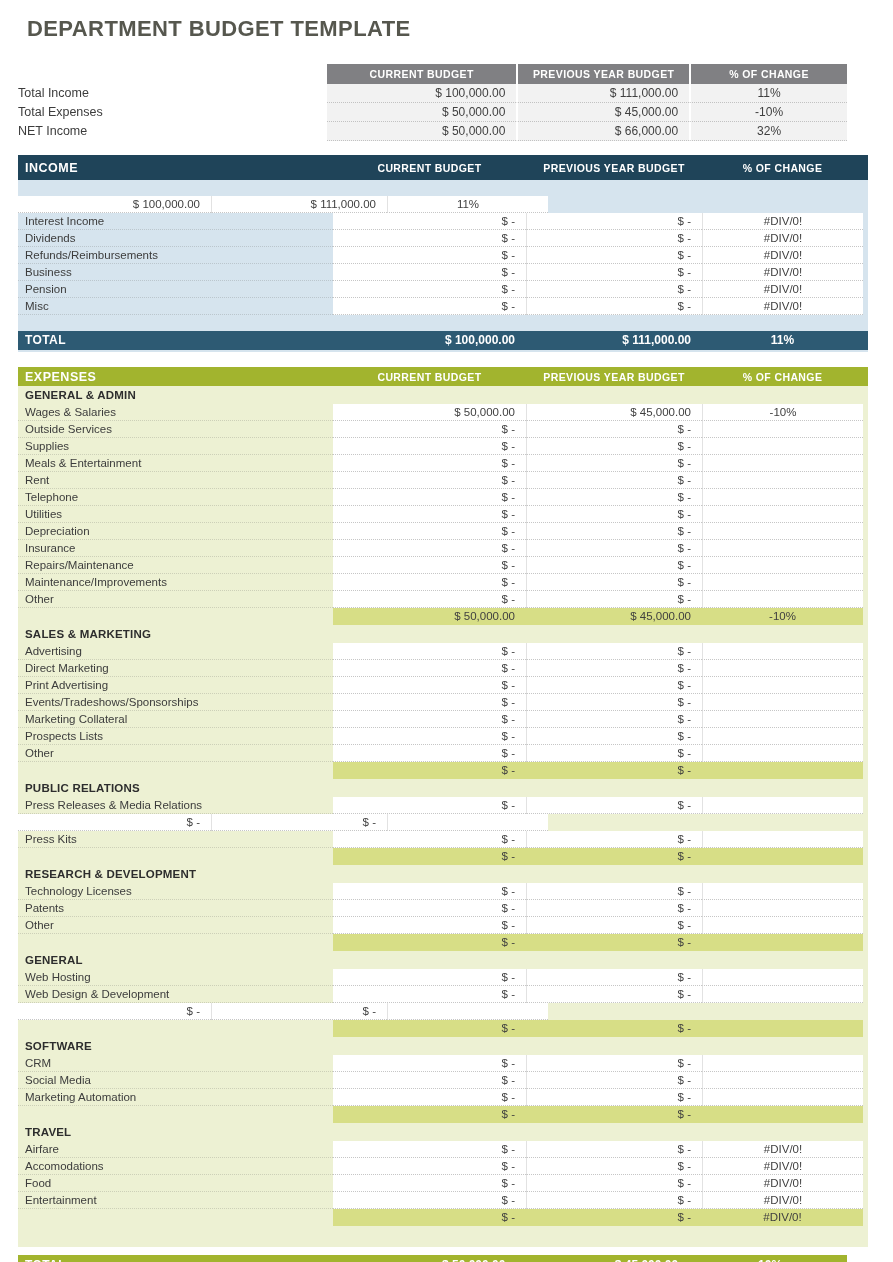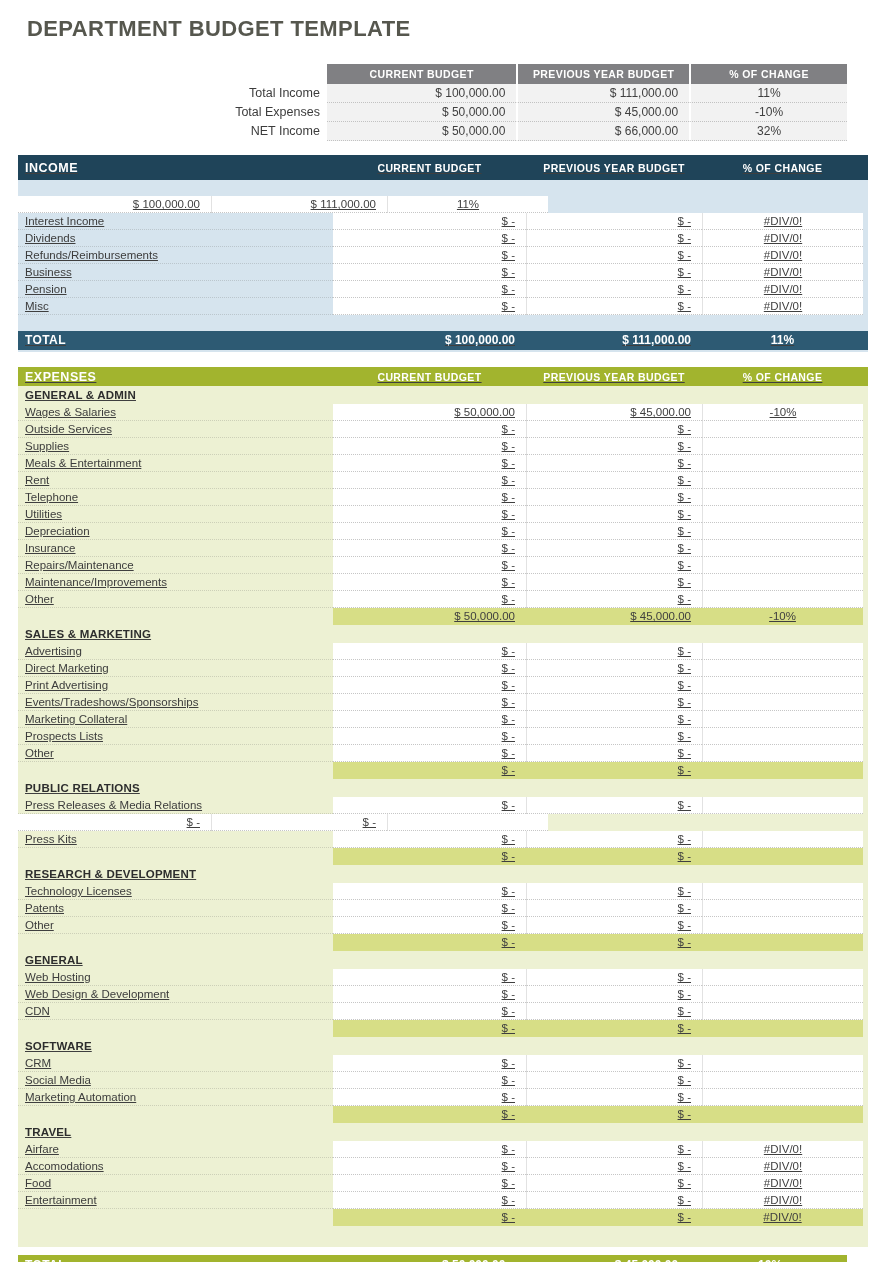--- a/index.html
+++ b/index.html
@@ -27,26 +27,26 @@
   .summary { margin:24px 0 0 18px; width:829px; }
   .summary .header-row { height:20px; }
   .hdr {
     color:#ffffff; font-weight:bold; font-size:10.5px; line-height:20px;
     text-align:center; letter-spacing:0.4px;
   }
   .summary .hdr { background:#808083; }
   .summary .hdr.col-prev, .summary .hdr.col-chg { border-left:2px solid #ffffff; }
   .sum-row { height:19px; }
   .sum-row .cell { font-size:12px; line-height:19px; }
-  .sum-row .lbl { text-align:right; padding-right:7px; font-size:12.5px; color:#3c3c3c; }
+  .sum-row .lbl { padding-right:7px; font-size:12.5px; color:#3c3c3c; }
   .sum-row .val { background:#f2f2f2; border-bottom:1px dotted #c2c2c2; }
   .sum-row .val.col-prev, .sum-row .val.col-chg { border-left:2px solid #ffffff; }
 
   
-  .band { width:850px; margin-left:18px;text-decoration:underline; }
+  .band { width:850px; margin-left:18px; }
   .band.income   { margin-top:14px; background:#d6e4ee; padding-bottom:2px; }
   .band.expenses { margin-top:15px; background:#edf1d3; padding-bottom:21px; }
 
   .bar-row { align-items:center; }
   .income   .bar-row { background:#1f4459; height:25px; }
   .expenses .bar-row { background:#a2b42e; height:19px; }
   .bar-title {
     color:#ffffff; font-weight:bold; font-size:12.5px; padding-left:7px; letter-spacing:0.5px;
   }
   .bar-row .hdr { background:transparent; line-height:normal; }
@@ -430,21 +430,20 @@
   </div>
 
   <div class="row data-row">
     <div class="cell lbl">Web Design &amp; Development</div>
     <div class="cell money white col-cur">$ -</div>
     <div class="cell money white col-prev">$ -</div>
     <div class="cell pct white col-chg"></div>
   </div>
 
   <div class="row data-row">
-    <div class="cell lbl">CDN</div>
     <div class="cell money white col-cur">$ -</div>
     <div class="cell money white col-prev">$ -</div>
     <div class="cell pct white col-chg"></div>
   </div>
 </div>
       <div class="row subtotal-row">
         <div class="cell lbl"></div>
         <div class="cell money val col-cur">$ -</div>
         <div class="cell money val col-prev">$ -</div>
         <div class="cell pct val col-chg"></div>

